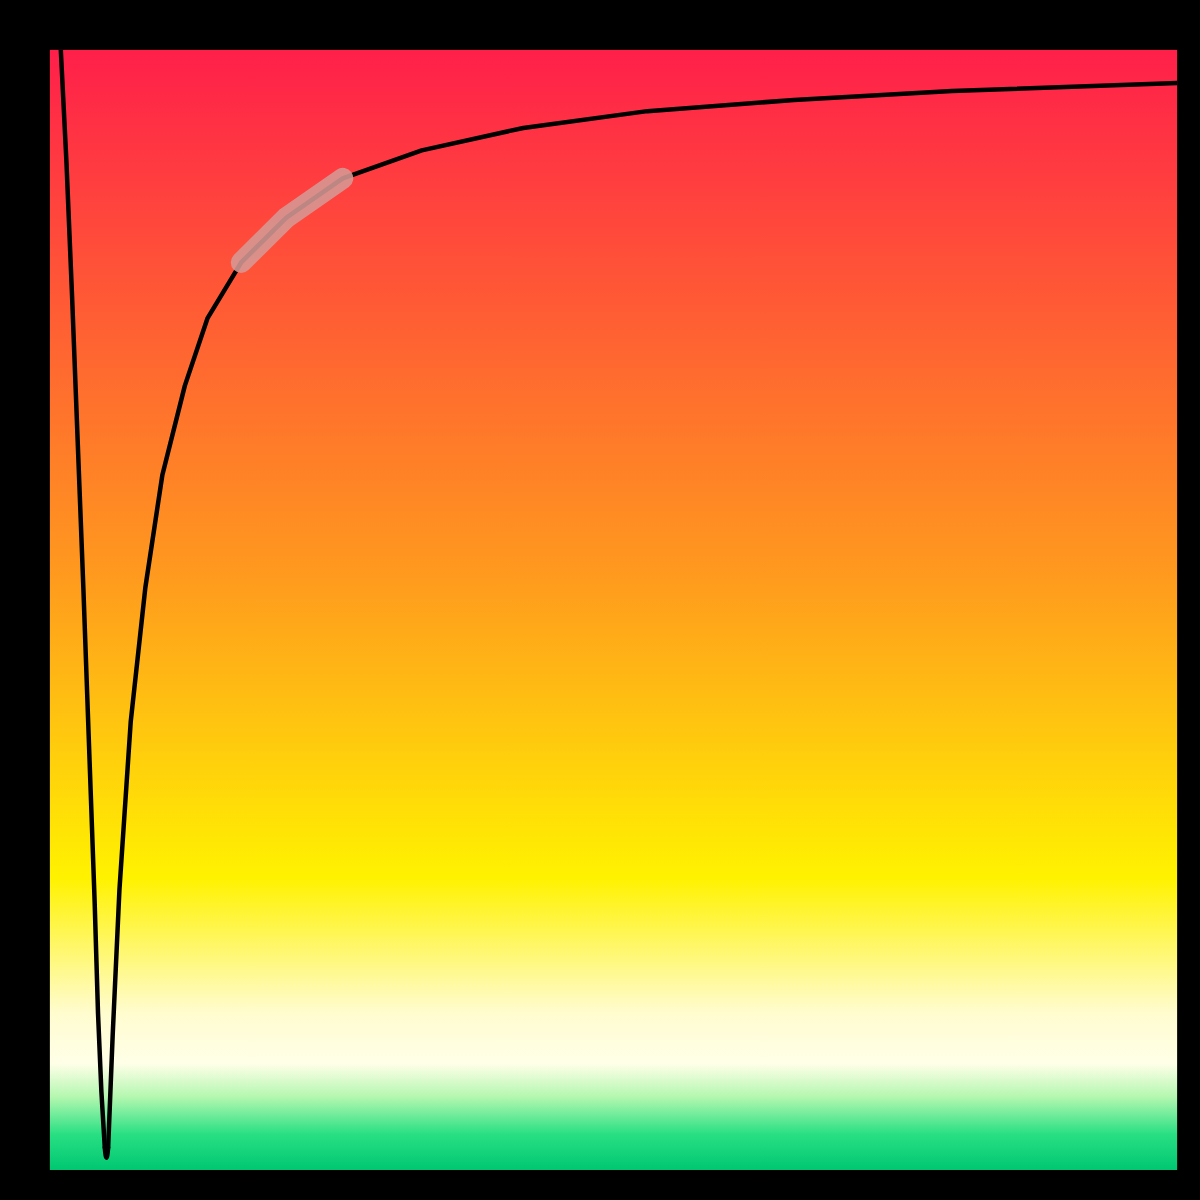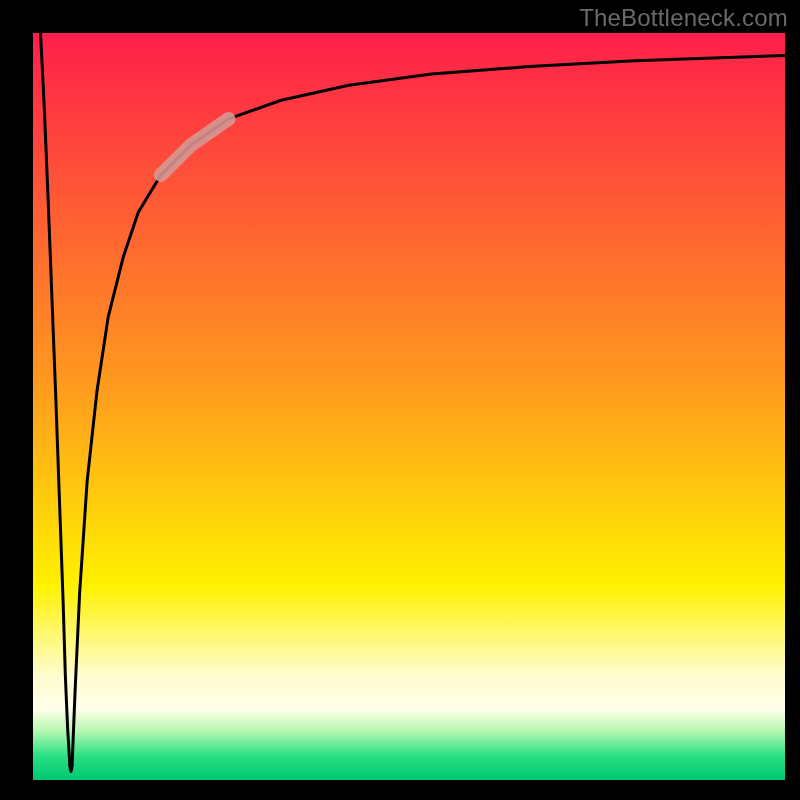--- a/index.html
+++ b/index.html
@@ -39,21 +39,20 @@
     display: block;
     width: 752px;
     height: 747px;
   }
 </style>
 </head>
 <body>
 
 <div class="frame">
 
-  <div class="watermark">TheBottleneck.com</div>
 
   <div class="plot-area">
     <svg viewBox="0 0 752 747" preserveAspectRatio="none">
       <defs>
         <linearGradient id="bg-grad" x1="0" y1="0" x2="0" y2="1">
 
         <stop offset="0.00%" stop-color="#ff1f4a"></stop>
             <stop offset="47.00%" stop-color="#ff9a1e"></stop>
             <stop offset="74.00%" stop-color="#fff200"></stop>
             <stop offset="86.00%" stop-color="#fffccf"></stop>

